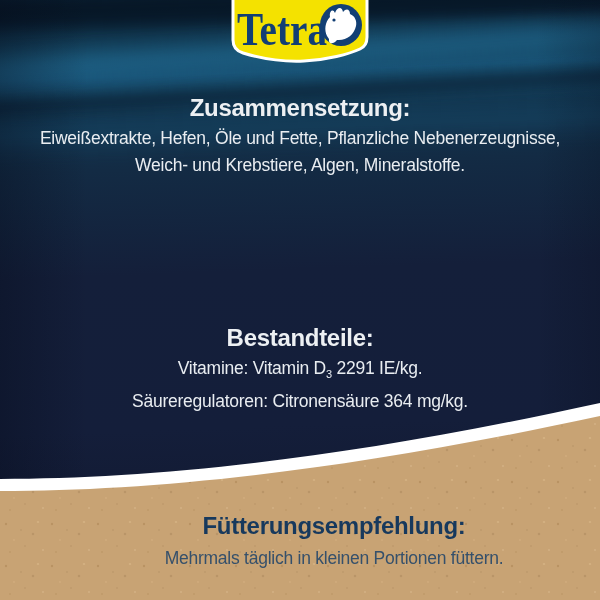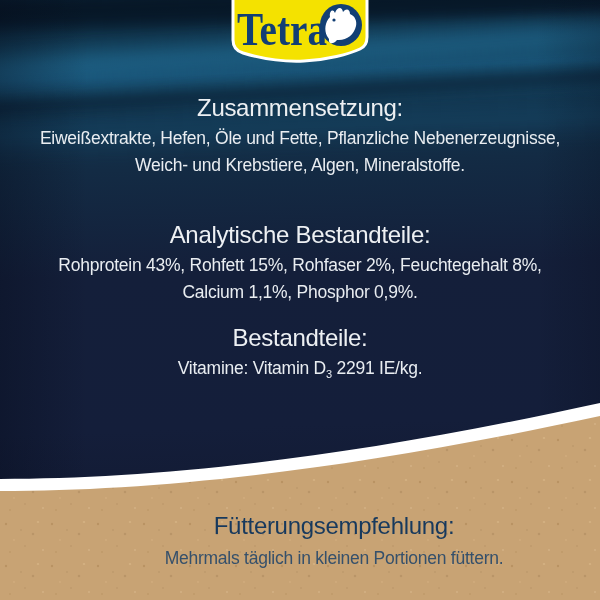--- a/index.html
+++ b/index.html
@@ -22,21 +22,21 @@
     background:linear-gradient(180deg,rgba(25,80,115,0) 0%,rgba(25,85,120,.3) 50%,rgba(25,80,115,0) 100%);}
   .wave-d{top:-8px;height:28px;transform:rotate(-1.5deg);filter:blur(6px);
     background:rgba(4,14,26,.6);}
   .vignette{position:absolute;inset:0;pointer-events:none;
     background:linear-gradient(90deg,rgba(5,10,25,.35) 0%,rgba(5,10,25,0) 14%,rgba(5,10,25,0) 86%,rgba(5,10,25,.3) 100%);}
   
   .logo{position:absolute;top:0;left:225px;overflow:visible;}
   .wordmark{font-family:"Liberation Serif","DejaVu Serif",serif;font-weight:700;font-size:46px;fill:#123f74;}
   
   .sec{position:absolute;left:0;width:600px;text-align:center;color:#edf0f3;}
-  .sec-heading{font-weight:400;font-size:24px;line-height:28px;letter-spacing:-0.3px;margin:0 0 3px 0;}
+  .sec-heading{font-weight:700;font-size:24px;line-height:28px;letter-spacing:-0.3px;margin:0 0 3px 0;}
   .body-line{font-size:17.5px;line-height:26.5px;letter-spacing:-0.25px;white-space:nowrap;color:#e9edf1;}
   .sub3{font-size:11px;vertical-align:-4px;}
   .sec-feeding{color:#17395d;margin-left:34px;}
   .sec-feeding .sec-heading{color:#17395d;margin-bottom:5px;}
   .sec-feeding .body-line{color:#35506b;}
   
   .bottom-curve{position:absolute;left:0;top:390px;display:block;}
 </style>
 </head>
 <body>
@@ -58,29 +58,25 @@
              C108,45 103,44 104,39 Z"></path>
     <circle cx="109" cy="20" r="1.6" fill="#123f74"></circle>
   </svg>
 
   <div class="sec" style="top:94px">
     <div class="sec-heading">Zusammensetzung:</div>
     <div class="body-line">Eiweißextrakte, Hefen, Öle und Fette, Pflanzliche Nebenerzeugnisse,</div>
     <div class="body-line">Weich- und Krebstiere, Algen, Mineralstoffe.</div>
   </div>
 
-  <div class="sec" style="top:221px">
-    <div class="sec-heading">Analytische Bestandteile:</div>
-    <div class="body-line">Rohprotein 43%, Rohfett 15%, Rohfaser 2%, Feuchtegehalt 8%,</div>
-    <div class="body-line">Calcium 1,1%, Phosphor 0,9%.</div>
-  </div>
 
   <div class="sec" style="top:324px">
     <div class="sec-heading">Bestandteile:</div>
     <div class="body-line"><span>Vitamine: Vitamin D</span><span class="sub3">3</span><span> 2291 IE/kg.</span></div>
+    <div class="body-line">Säureregulatoren: Citronensäure 364 mg/kg.</div>
   </div>
 
   <svg class="bottom-curve" width="600" height="210" viewBox="0 0 600 210" aria-hidden="true">
     <defs>
       <pattern id="kraftdots" width="46" height="42" patternUnits="userSpaceOnUse">
         <rect width="46" height="42" fill="#c8a374"></rect>
         <circle cx="6" cy="8" r="1.2" fill="#aa8453" opacity=".55"></circle>
         <circle cx="25" cy="30" r="1" fill="#b69063" opacity=".5"></circle>
         <circle cx="38" cy="6" r="1.1" fill="#dcba8c" opacity=".6"></circle>
         <circle cx="14" cy="24" r=".9" fill="#d8b384" opacity=".55"></circle>

